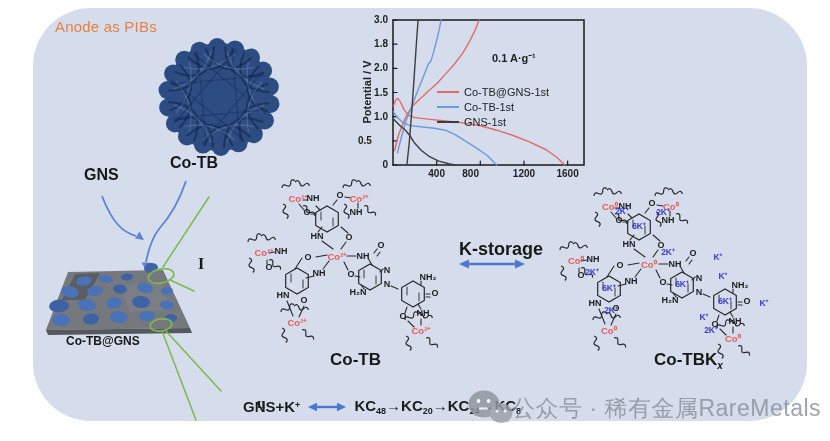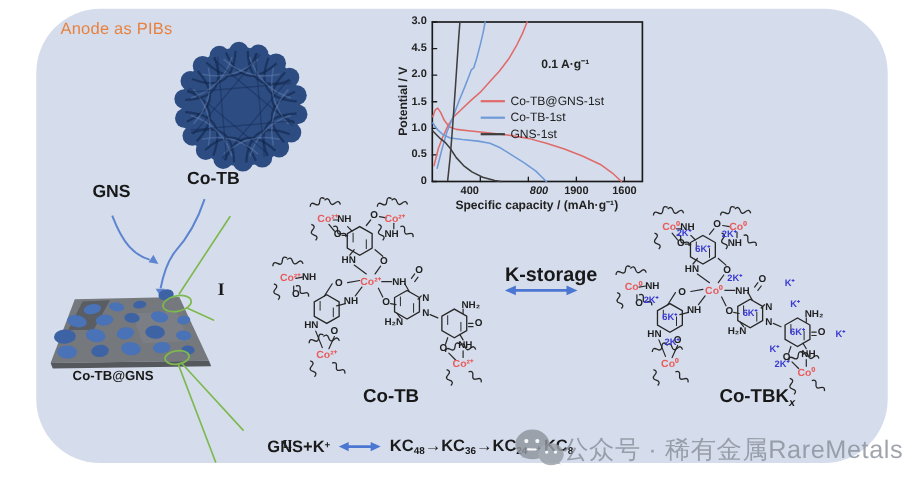--- a/index.html
+++ b/index.html
@@ -378,21 +378,20 @@
     </svg>
 
   <div class="lbl tag" style="left:55px;top:18px;color:#e8813f;">Anode as PIBs</div>
   <div class="lbl mat" style="left:84px;top:166px;">GNS</div>
   <div class="lbl mat" style="left:170px;top:154px;">Co-TB</div>
   <div class="lbl mat" style="left:66px;top:334px;font-size:12px;">Co-TB@GNS</div>
   <div class="lbl roman" style="left:198px;top:255px;">I</div>
   <div class="lbl" style="left:459px;top:239px;font-size:18px;font-weight:600;">K-storage</div>
 
   <div class="lbl chart-axis ylab" style="left:294px;top:86px;">Potential / V</div>
-  <div class="lbl chart-axis xlab" style="left:388px;top:178px;">Specific capacity / (mAh·g⁻¹)</div>
   <div class="lbl anno" style="left:492px;top:50px;">0.1 A·g⁻¹</div>
   <div class="legend" style="left:437px;top:86px;">
     <div class="lrow">
       <span class="lswatch" style="background: rgb(224, 106, 106);"></span>
       <span class="ltext">Co-TB@GNS-1st</span>
     </div>
     <div class="lrow">
       <span class="lswatch" style="background: rgb(110, 154, 216);"></span>
       <span class="ltext">Co-TB-1st</span>
     </div>
@@ -406,41 +405,41 @@
   <div class="lbl sname" style="left:654px;top:350px;"><span>Co-TBK</span><sub>x</sub></div>
 
   <div class="lbl roman" style="left:209px;top:398px;font-size:11px;margin-left:48px;">II</div>
   <div class="formula" style="left:243px;top:397px;">
     <span><span>GNS+K</span><sup>+</sup></span>
     <svg class="farrow" width="40" height="14" viewBox="0 0 40 14">
       <line x1="8" y1="7" x2="32" y2="7" stroke="#4b76d1" stroke-width="2.4"></line>
       <polygon points="1,7 10,2.8 10,11.2" fill="#4b76d1"></polygon>
       <polygon points="39,7 30,2.8 30,11.2" fill="#4b76d1"></polygon>
     </svg>
-    <span id="reaction-steps"><span>KC</span><sub>48</sub><span>→</span><span>KC</span><sub>36</sub><span>→</span><span>KC</span><sub>24</sub><span>→</span><span>KC</span><sub>8</sub></span>
+    <span id="reaction-steps"><span>KC</span><sub>48</sub><span>→</span><span>KC</span><sub>20</sub><span>→</span><span>KC</span><sub>24</sub><span>→</span><span>KC</span><sub>8</sub></span>
   </div>
 
   <svg id="wm-icon" style="left:464px;top:388px;" width="54" height="42" viewBox="0 0 54 42">
     <g opacity="0.82">
       <ellipse cx="20" cy="16" rx="15.5" ry="13.5" fill="#8f949d"></ellipse>
       <polygon points="10,28 15,23.5 19,27" fill="#8f949d"></polygon>
       <ellipse cx="37" cy="25" rx="11.5" ry="10" fill="#9aa0a8"></ellipse>
       <polygon points="46,34 41,30.5 38,33" fill="#9aa0a8"></polygon>
       <circle cx="14.5" cy="13" r="1.9" fill="#ffffff"></circle>
       <circle cx="24.5" cy="13" r="1.9" fill="#ffffff"></circle>
       <rect x="15" y="19.5" width="9" height="2" rx="1" fill="#ffffff"></rect>
       <circle cx="33" cy="23" r="1.5" fill="#ffffff"></circle>
       <circle cx="41" cy="23" r="1.5" fill="#ffffff"></circle>
     </g>
   </svg>
   <div class="wm-text" style="left:512px;top:393px;">公众号 · 稀有金属RareMetals</div>
-<div class="tick" style="left: 418.657px; top: 168px; width: 36px; text-align: left;">400</div>
-    <div class="tick" style="left: 462.314px; top: 168px; width: 36px; text-align: right; font-style: italic;">800</div>
-    <div class="tick" style="left: 505.971px; top: 168px; width: 36px; text-align: center;">1900</div>
+<div class="tick" style="left: 418.657px; top: 168px; width: 36px; text-align: center;">400</div>
+    <div class="tick" style="left: 462.314px; top: 168px; width: 36px; text-align: left;">800</div>
+    <div class="tick" style="left: 505.971px; top: 168px; width: 36px; text-align: center;">1200</div>
     <div class="tick" style="left: 549.629px; top: 168px; width: 36px; text-align: center;">1600</div>
     <div class="tick" style="left: 358px; top: 159px; width: 30px; text-align: right;">0</div>
-    <div class="tick" style="left: 358px; top: 134.833px; width: 30px; text-align: right;">0.5</div>
+    <div class="tick" style="left: 358px; top: 134.833px; width: 30px; text-align: left;">0.5</div>
     <div class="tick" style="left: 358px; top: 110.667px; width: 30px; text-align: right;">1.0</div>
     <div class="tick" style="left: 358px; top: 86.5px; width: 30px; text-align: right;">1.5</div>
     <div class="tick" style="left: 358px; top: 62.3333px; width: 30px; text-align: right;">2.0</div>
-    <div class="tick" style="left: 358px; top: 38.1667px; width: 30px; text-align: right;">4.5</div>
+    <div class="tick" style="left: 358px; top: 38.1667px; width: 30px; text-align: right;">1.8</div>
     <div class="tick" style="left: 358px; top: 14px; width: 30px; text-align: right;">3.0</div>
   </div>
 
 </body></html>

